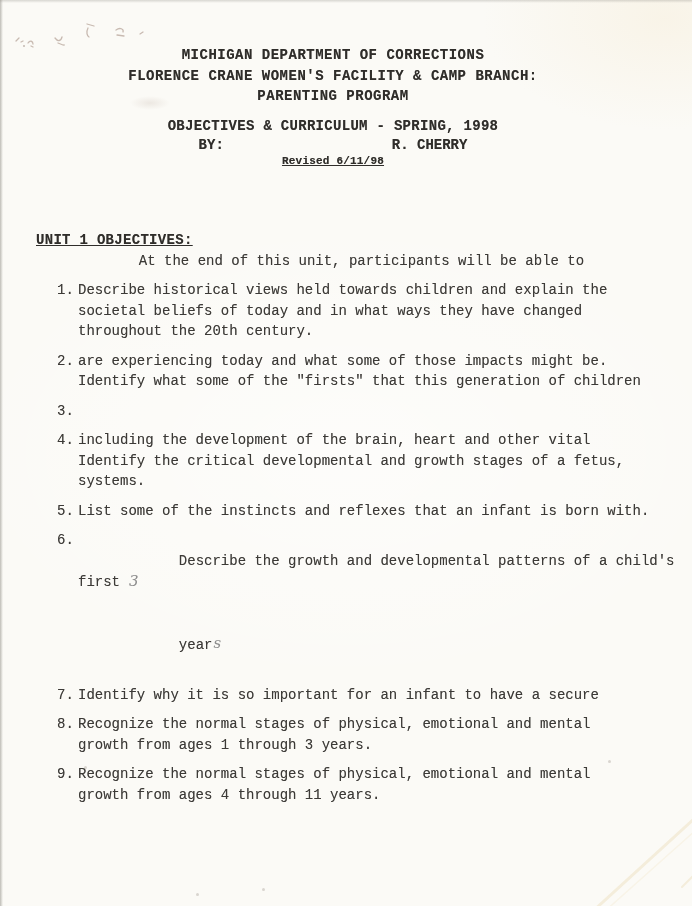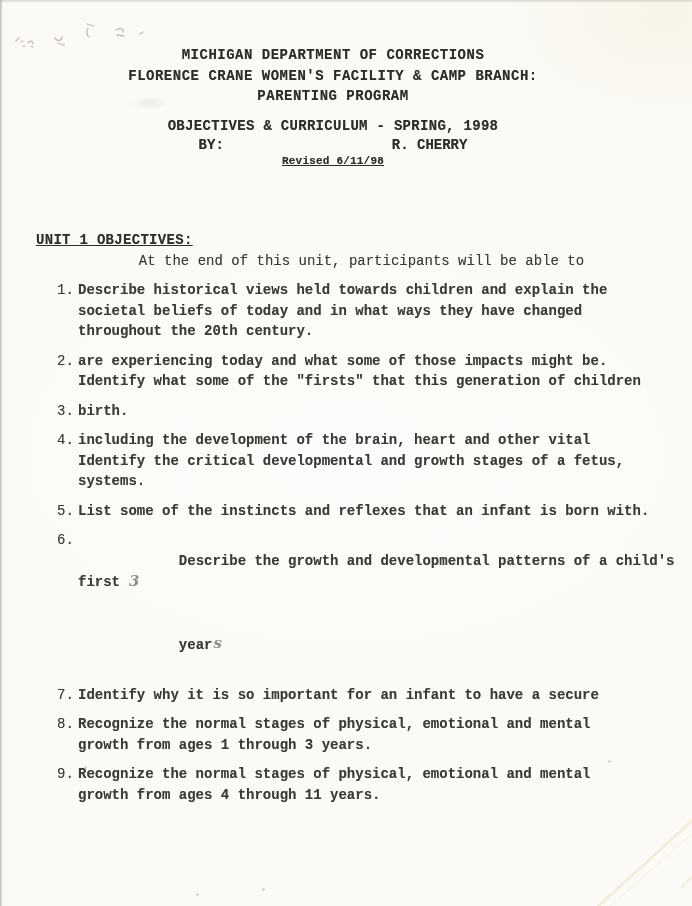--- a/index.html
+++ b/index.html
@@ -98,21 +98,21 @@
     margin-top: 9px;
   }
   .obj-num {
     box-sizing: border-box;
     width: 42px;
     padding-left: 21px;
     flex: 0 0 42px;
     line-height: 20.5px;
   }
   .obj-text { flex: 1 1 auto; }
-  .obj-text .line { line-height: 20.5px; white-space: pre-wrap; font-weight: bold; }
+  .obj-text .line { line-height: 20.5px; white-space: pre-wrap; }
 
   .hand {
     font-family: "DejaVu Serif", serif;
     font-style: italic;
     font-size: 15px;
     color: var(--color-pencil, #8d8d8d);
     text-shadow: none;
   }
   .hand-3 { margin-left: 9px; }
   .hand-s { margin-left: 1px; position: relative; top: -1px; }
@@ -172,21 +172,20 @@
         <span class="obj-num">2.</span>
         <div class="obj-text">
           <div class="line">are experiencing today and what some of those impacts might be.</div>
           <div class="line">Identify what some of the "firsts" that this generation of children</div>
         </div>
       </div>
 
       <div class="obj">
         <span class="obj-num">3.</span>
         <div class="obj-text">
-          <div class="line">birth.</div>
         </div>
       </div>
 
       <div class="obj">
         <span class="obj-num">4.</span>
         <div class="obj-text">
           <div class="line">including the development of the brain, heart and other vital</div>
           <div class="line">Identify the critical developmental and growth stages of a fetus,</div>
           <div class="line">systems.</div>
         </div>

